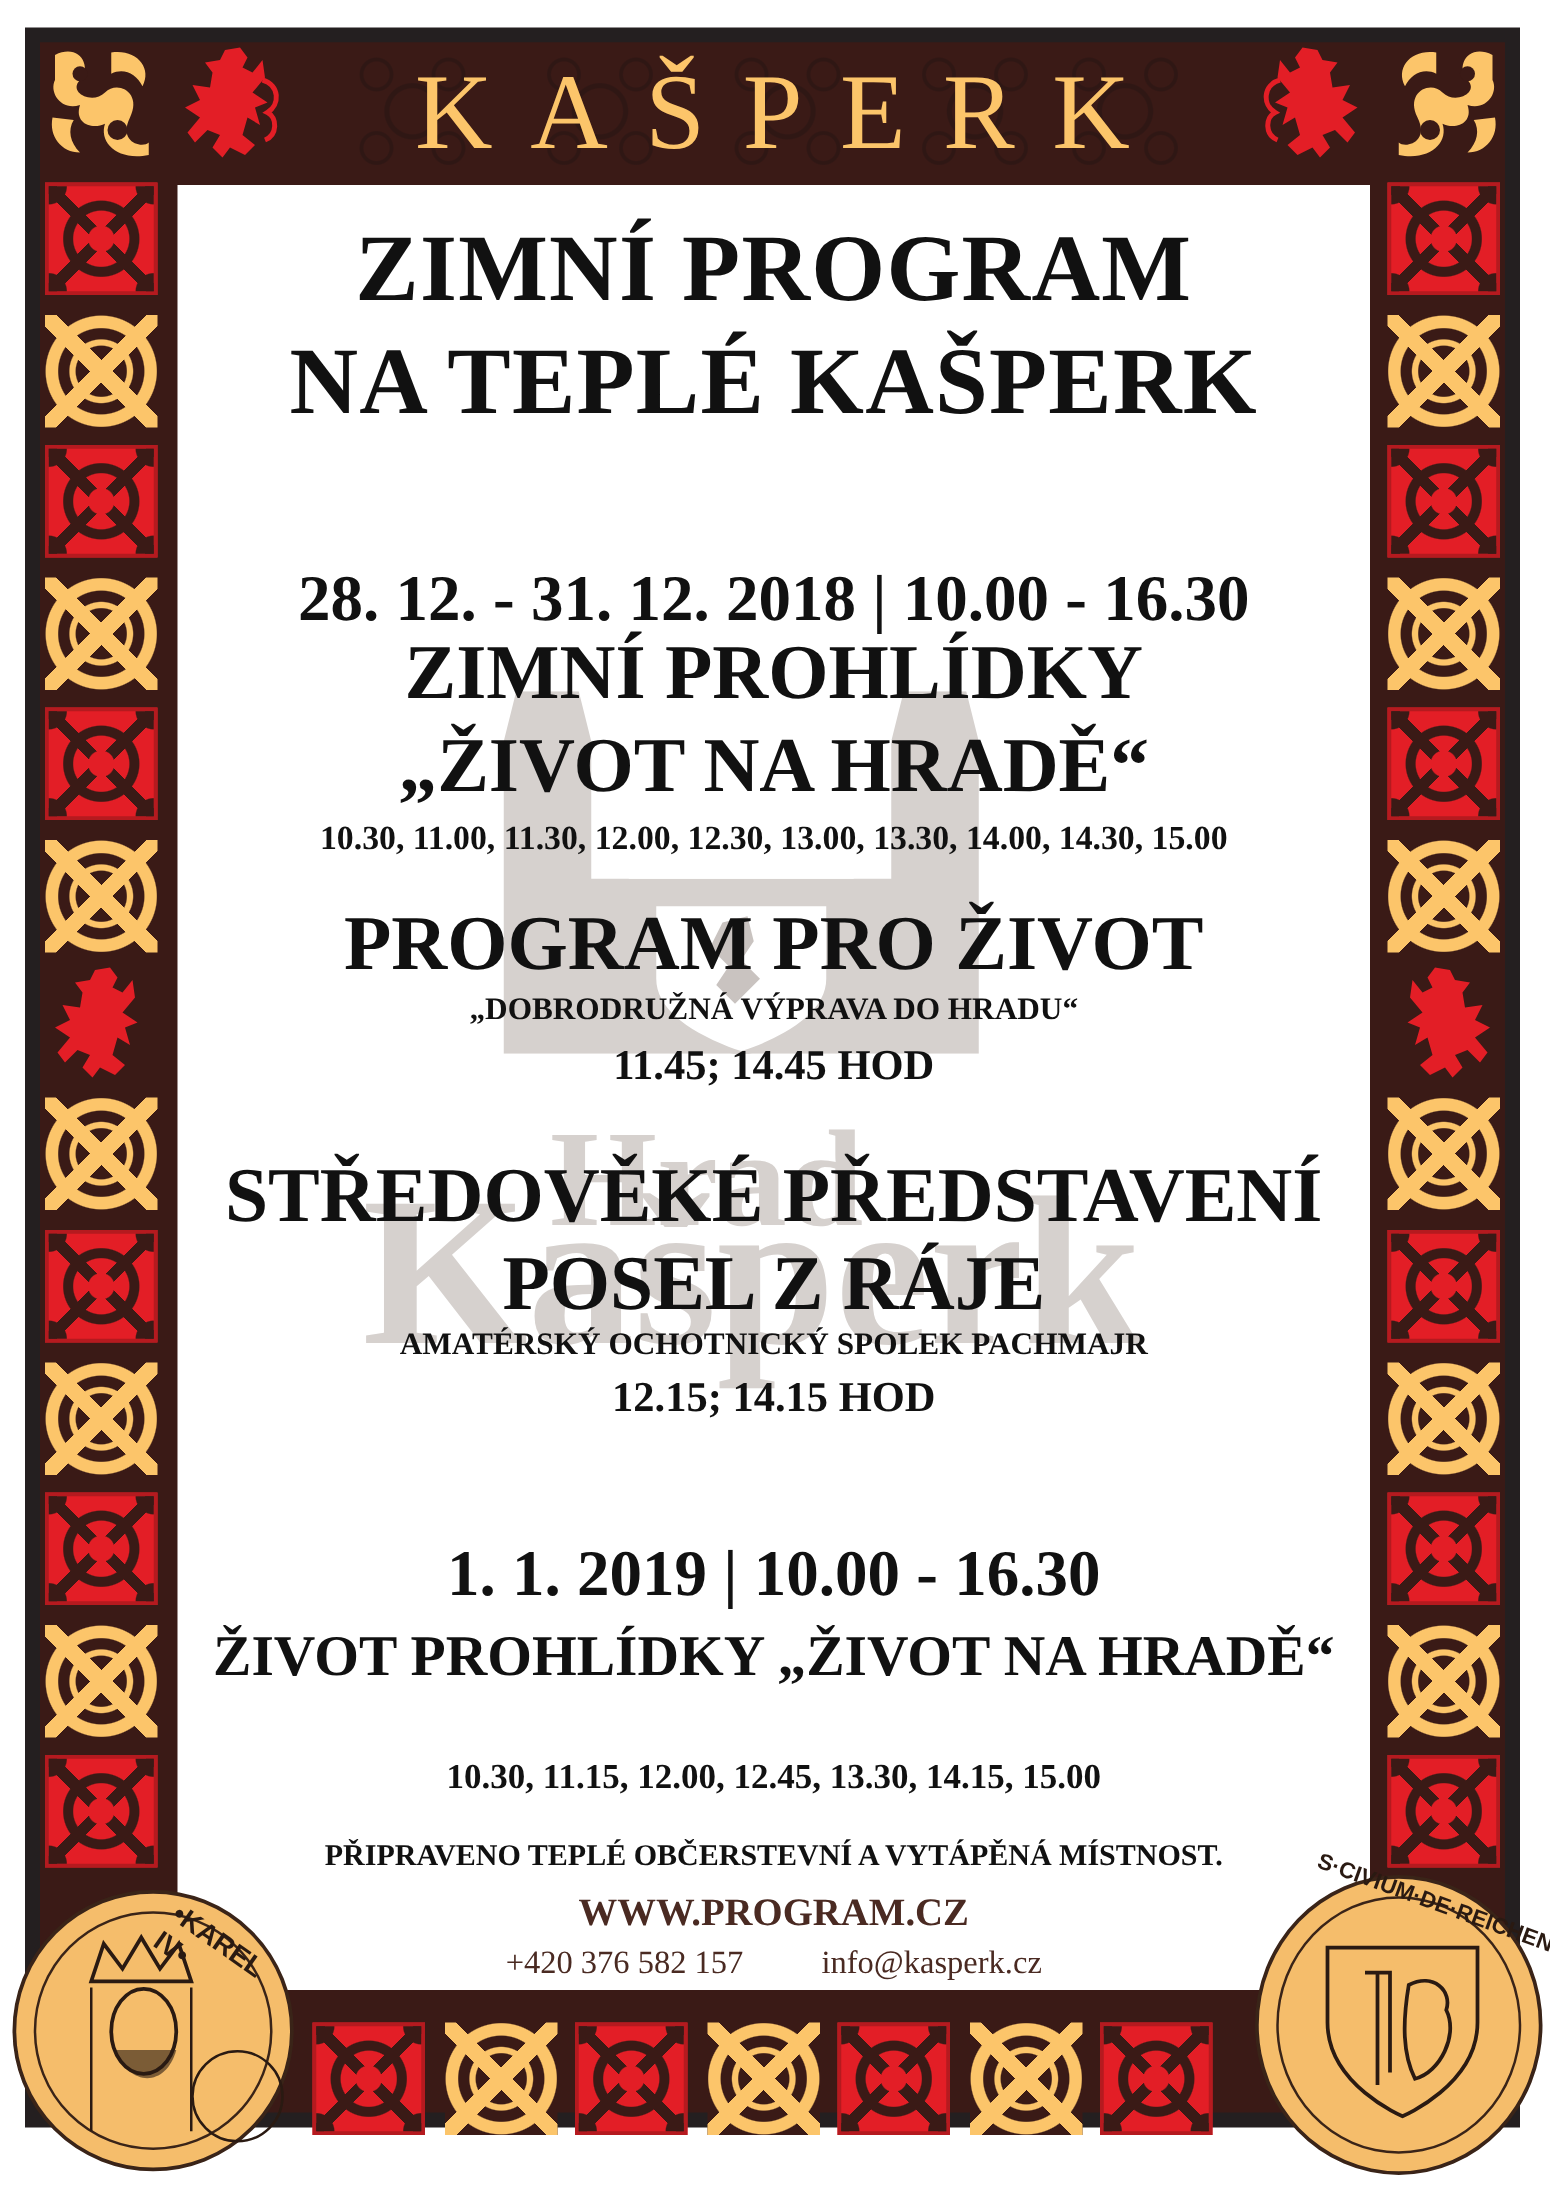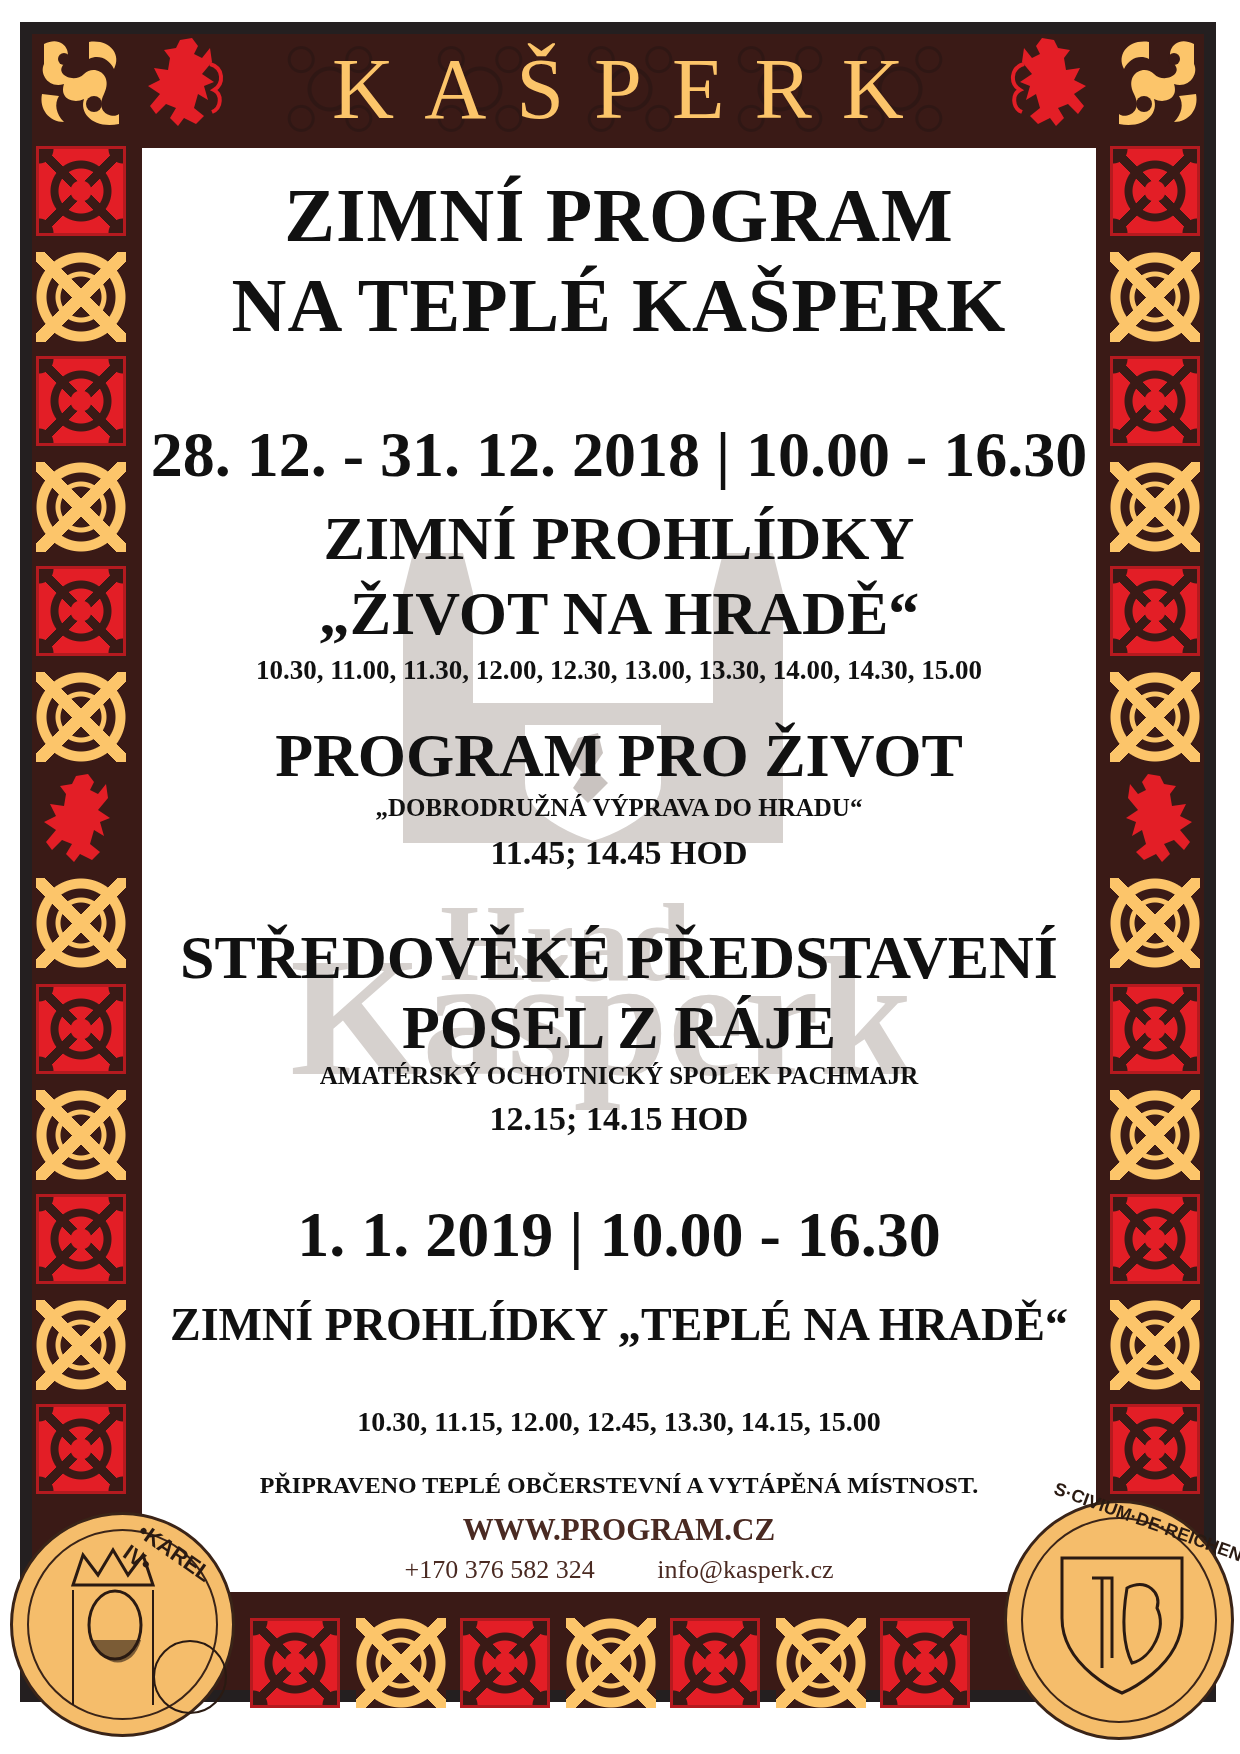--- a/index.html
+++ b/index.html
@@ -54,21 +54,21 @@
   .lion { position:absolute; width:90px; height:96px; }
   .scroll { position:absolute; width:94px; height:96px; }
 
   
   .wm { position:absolute; color:#d6d1ce; font-family:"Liberation Serif", serif; font-weight:bold; }
   .wm-castle { position:absolute; left:383px; top:553px; width:420px; height:290px; }
 
   
   .txt { position:absolute; left:142px; width:954px; text-align:center; color:#111; z-index:2; }
   .h1 { font-size:76px; font-weight:bold; letter-spacing:1px; }
-  .date { font-size:64px; font-weight:bold; }
+  .date { font-size:52px; font-weight:bold;margin-top:32px; }
   .h2 { font-size:62px; font-weight:bold; }
   .h3 { font-size:46px; font-weight:bold; }
   .times { font-size:27px; font-weight:bold; }
   .sub { font-size:25px; font-weight:bold; }
   .hod { font-size:34px; font-weight:bold; }
   .note { font-size:24px; font-weight:bold; }
   .web { font-size:31px; font-weight:bold; color:#4a2a22; }
   .contact { font-size:26px; color:#4a2a22; }
   .contact span { margin:0 28px; }
 
@@ -248,27 +248,27 @@
 <div class="txt sub" style="top:794px">„DOBRODRUŽNÁ VÝPRAVA DO HRADU“</div>
 <div class="txt hod" style="top:834px">11.45; 14.45 HOD</div>
 
 <div class="txt h2" style="top:922px">STŘEDOVĚKÉ PŘEDSTAVENÍ</div>
 <div class="txt h2" style="top:992px">POSEL Z RÁJE</div>
 <div class="txt sub" style="top:1062px">AMATÉRSKÝ OCHOTNICKÝ SPOLEK PACHMAJR</div>
 <div class="txt hod" style="top:1100px">12.15; 14.15 HOD</div>
 
 <div class="txt date" style="top:1198px">1. 1. 2019 | 10.00 - 16.30</div>
 
-<div class="txt h3" style="top:1298px">ZIMNÍ PROHLÍDKY „TEPLÉ NA HRADĚ“</div>
+<div class="txt h3" style="top:1298px">ŽIVOT PROHLÍDKY „ŽIVOT NA HRADĚ“</div>
 <div class="txt times" style="top:1406px;font-size:28px">10.30, 11.15, 12.00, 12.45, 13.30, 14.15, 15.00</div>
 
 <div class="txt note" style="top:1472px">PŘIPRAVENO TEPLÉ OBČERSTEVNÍ A VYTÁPĚNÁ MÍSTNOST.</div>
 <div class="txt web" style="top:1512px">WWW.PROGRAM.CZ</div>
 <div class="txt contact" style="top:1555px">
-  <span>+170 376 582 324</span>
+  <span>+420 376 582 157</span>
   <span>info@kasperk.cz</span>
 </div>
 
 <div class="coin" style="left:10px;top:1512px;width:225px;height:225px">
   <div class="ring"></div>
   <div class="label" style="left:110px;top:30px;font-size:22px;transform:rotate(35deg)">•KAREL IV•</div>
   <svg style="position:absolute;left:40px;top:30px;width:120px;height:170px" viewBox="0 0 120 170">
     <path d="M20 40 L30 10 L45 30 L60 5 L75 30 L90 10 L100 40 Z" fill="none" stroke="#2a1a12" stroke-width="3"></path>
     <ellipse cx="62" cy="80" rx="26" ry="34" fill="none" stroke="#2a1a12" stroke-width="3"></ellipse>
     <path d="M40 95 C50 125 80 125 88 95" fill="#2a1a12" opacity="0.6"></path>

